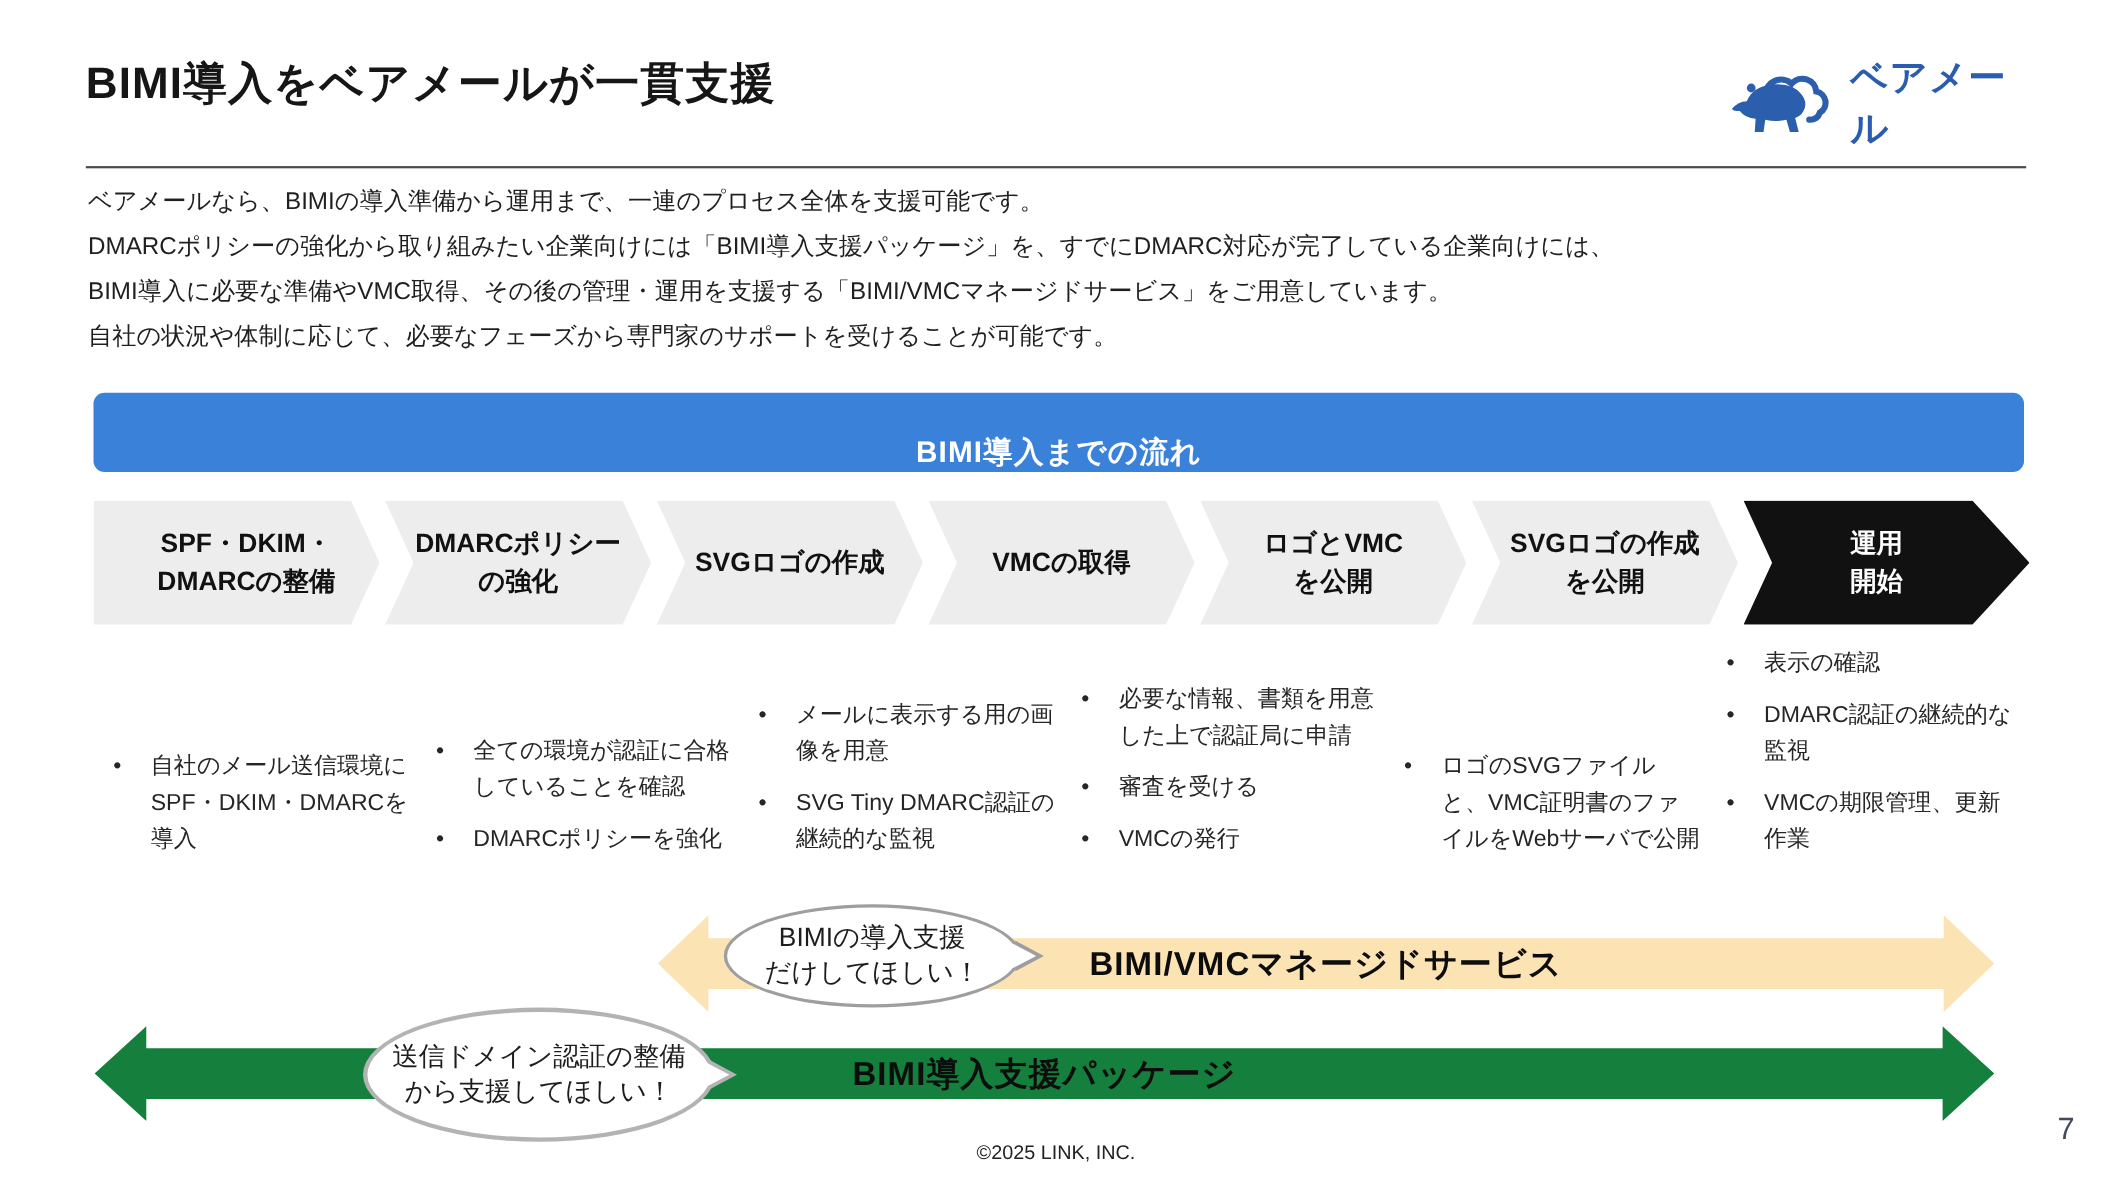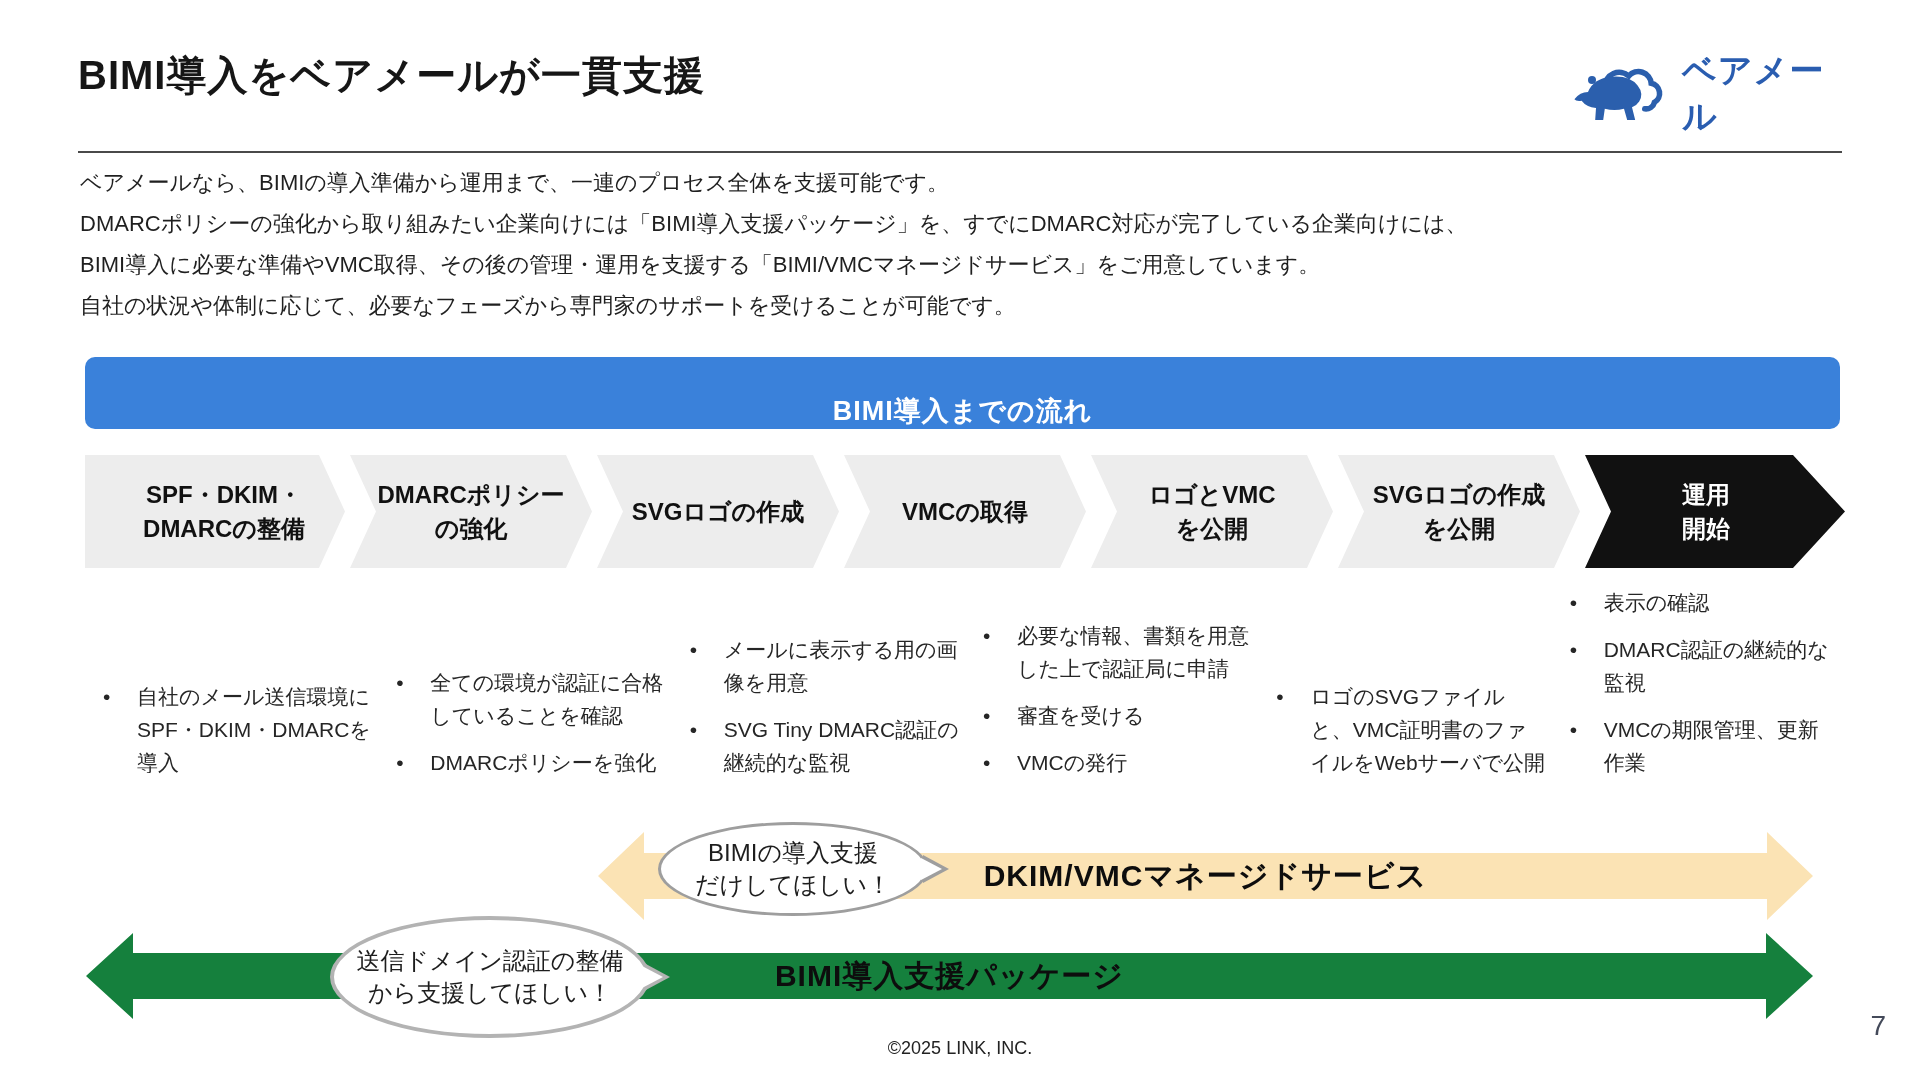--- a/index.html
+++ b/index.html
@@ -154,21 +154,21 @@
     <div class="col">
       <ul>
         <li>表示の確認</li>
         <li>DMARC認証の継続的な監視</li>
         <li>VMCの期限管理、更新作業</li>
       </ul>
     </div>
   </div>
 
   <div class="band band-managed">
-    <span class="band-label">DKIM/VMCマネージドサービス</span>
+    <span class="band-label">BIMI/VMCマネージドサービス</span>
   </div>
   <div class="bubble bubble-1 preline">BIMIの導入支援
 だけしてほしい！
     <span class="tail-border"></span>
     <span class="tail-fill"></span>
   </div>
 
   <div class="band band-package">
     <span class="band-label">BIMI導入支援パッケージ</span>
   </div>

